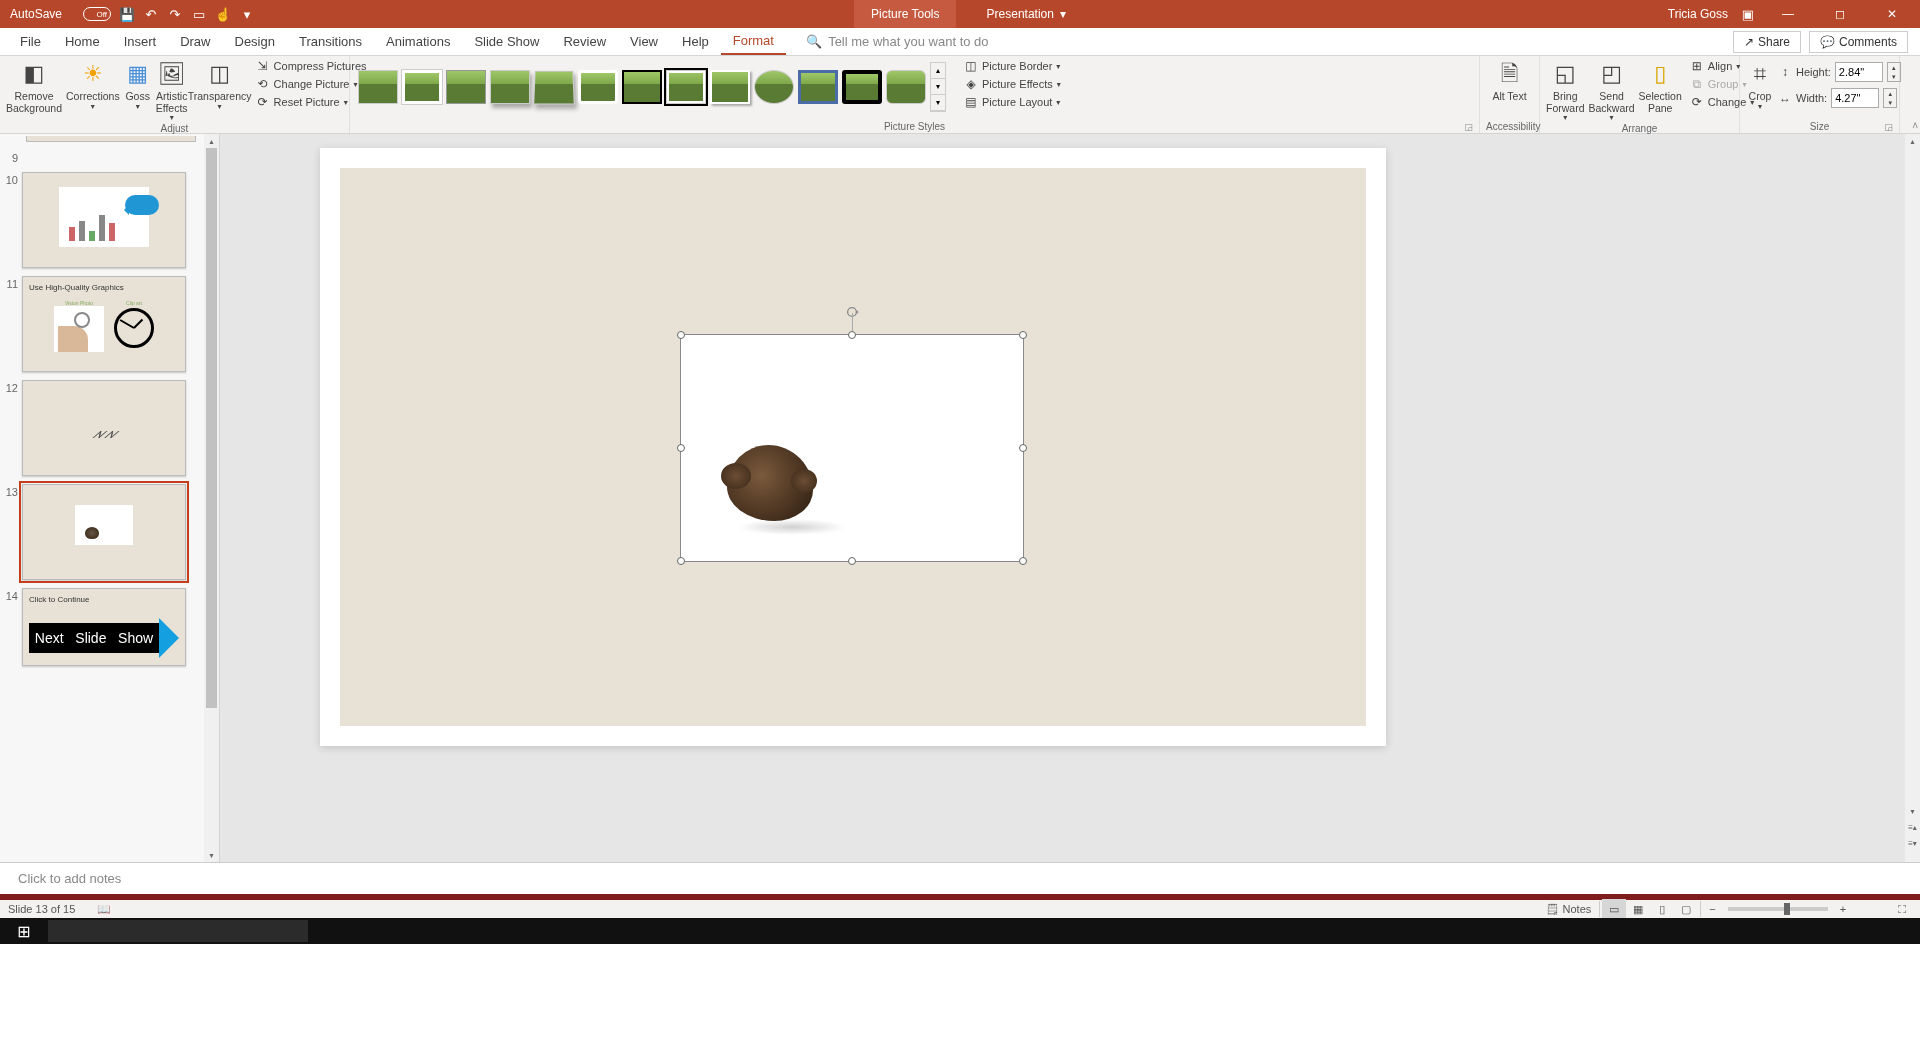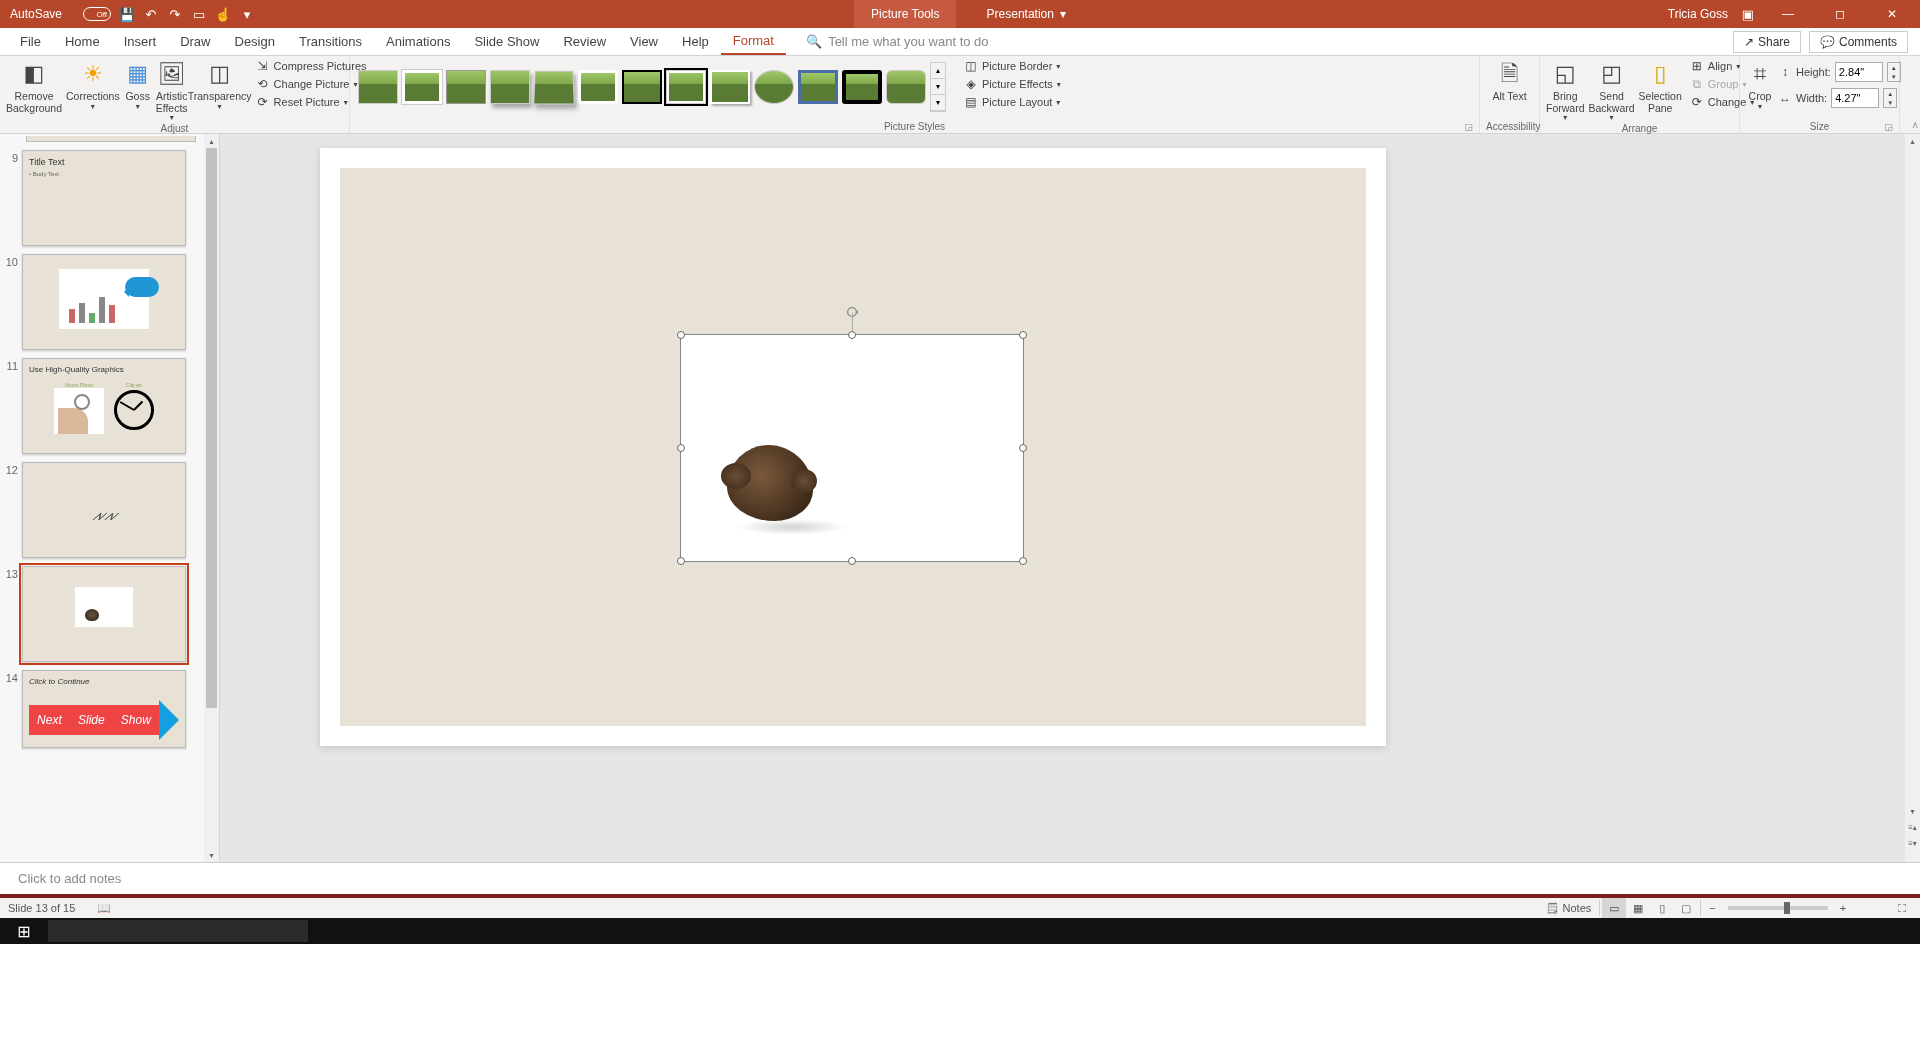--- a/index.html
+++ b/index.html
@@ -79,21 +79,21 @@
 .th11 .hand { position:absolute; bottom:0; left:4px; width:30px; height:26px; background:#d9b89a; border-radius: 0 14px 0 0; }
 .th11 .lens { position:absolute; top:6px; left:20px; width:16px; height:16px; border:2px solid #888; border-radius:50%; }
 .th11 .clock { width:40px; height:40px; border:3px solid #000; border-radius:50%; position:relative; margin-top:2px; }
 .th11 .clock::before { content:''; position:absolute; left:50%; top:50%; width:2px; height:12px; background:#000; transform-origin:bottom; transform:translate(-50%,-100%) rotate(45deg); }
 .th11 .clock::after { content:''; position:absolute; left:50%; top:50%; width:2px; height:16px; background:#000; transform-origin:bottom; transform:translate(-50%,-100%) rotate(-60deg); }
 .th12 .graphic { position:absolute; left:50%; top:55%; transform:translate(-50%,-50%); font-size:14px; font-style:italic; color:#555; letter-spacing:-2px; }
 .th13 .pic { width:58px; height:40px; background:#fff; margin: 14px auto 0; position:relative; }
 .th13 .cone { position:absolute; left:10px; bottom:6px; width:14px; height:12px; background:radial-gradient(#654,#321); border-radius:50% 50% 45% 45%; }
 .th14 .title { font-size:8px; color:#333; }
 .th14 .arrow-row { display:flex; align-items:center; margin-top:14px; }
-.th14 .arrow-body { flex:1; height:30px; background:#ef4444; display:flex; align-items:center; justify-content:space-around; color:#fff; font-size:12px; }
+.th14 .arrow-body { flex:1; height:30px; background:#000000; display:flex; align-items:center; justify-content:space-around; color:#fff; font-size:14px; }
 .th14 .arrow-head { width:0; height:0; border-top:20px solid transparent; border-bottom:20px solid transparent; border-left:20px solid #139fe0; }
 
 .canvas-wrap { flex:1; position:relative; overflow:hidden; }
 .canvas-scroll-v { position:absolute; right:0; top:0; width:15px; height:100%; background:#f0f0f0; }
 .canvas-scroll-v .btn { height:14px; display:flex; align-items:center; justify-content:center; font-size:8px; color:#666; cursor:pointer; }
 .canvas-slide-bg { position:absolute; left:100px; top:14px; width:1066px; height:598px; background:#fff; box-shadow:0 2px 8px rgba(0,0,0,0.15); }
 .slide-canvas { position:absolute; left:20px; top:20px; right:20px; bottom:20px; background:#e8e2d6; }
 .selected-pic { position:absolute; left:340px; top:166px; width:344px; height:228px; background:#fff; border:1px solid #888; }
 .sel-handle { position:absolute; width:8px; height:8px; background:#fff; border:1px solid #666; border-radius:50%; }
 .rot-handle { position:absolute; left:50%; top:-30px; transform:translateX(-50%); width:14px; height:14px; }
@@ -102,21 +102,21 @@
 .pinecone .body { position:absolute; inset:0; background:radial-gradient(circle at 40% 40%, #7a5a3c, #4a3320 60%, #2a1c10); border-radius: 48% 52% 45% 55% / 55% 60% 40% 45%; }
 .pinecone .body::before, .pinecone .body::after { content:''; position:absolute; background:radial-gradient(#6b4d34,#3a2818); border-radius:50%; }
 .pinecone .body::before { width:30px; height:26px; left:-6px; top:18px; }
 .pinecone .body::after { width:26px; height:24px; right:-4px; top:24px; }
 .pinecone .shadow { position:absolute; left:10px; bottom:-14px; width:110px; height:16px; background:radial-gradient(ellipse, rgba(0,0,0,0.18), transparent 70%); }
 
 
 .notes-area { height: 32px; background:#fff; border-top:1px solid #ccc; display:flex; align-items:center; padding-left:18px; color:#888; font-size:13px; }
 
 
-.status-bar { height: 24px; background:#f3f2f1; border-top:4px solid #7f1d1d; display:flex; align-items:center; font-size:11px; color:#555; padding: 0 8px; }
+.status-bar { height: 24px; background:#f3f2f1; border-top:6px solid #7f1d1d; display:flex; align-items:center; font-size:11px; color:#555; padding: 0 8px; }
 .status-bar .spacer { flex:1; }
 .status-btn { padding:0 6px; cursor:pointer; display:flex; align-items:center; gap:3px; height:24px; }
 .status-sep { width:1px; height:16px; background:#ccc; margin:0 2px; }
 .view-btn { width:24px; height:20px; display:flex; align-items:center; justify-content:center; cursor:pointer; }
 .view-btn.active { background:#d6d6d6; }
 .zoom-slider { width:100px; height:4px; background:#ccc; position:relative; margin:0 6px; }
 .zoom-slider .handle { position:absolute; top:-4px; width:6px; height:12px; background:#666; }
 
 
 .taskbar { height: 26px; background:#111; position:relative; }
@@ -360,24 +360,20 @@
 </div>
 
 <div class="work-area">
   <div class="thumb-panel-wrap">
     <div class="thumb-panel">
 
       <div style="height:6px;border:1px solid #bbb;border-top:none;margin-left:22px;margin-right:4px;background:#e8e2d6;"></div>
 
       <div class="slide-item" style="margin-top:8px;">
         <div class="slide-num">9</div>
-        <div class="slide-thumb th9">
-          <div class="title">Title Text</div>
-          <div class="body">• Body Text</div>
-        </div>
       </div>
 
       <div class="slide-item">
         <div class="slide-num">10</div>
 
         <div class="slide-thumb th10">
           <div class="chart-box">
             <div class="bars">
                 <div style="height:14px;background:#c66;"></div>
                 <div style="height:20px;"></div>
@@ -421,21 +417,21 @@
         <div class="slide-num">13</div>
         <div class="slide-thumb th13">
           <div class="pic">
               <div class="cone"></div>
             </div>
         </div>
       </div>
 
       <div class="slide-item" style="margin-bottom:0;">
         <div class="slide-num">14</div>
-        <div class="slide-thumb th14" style="height:78px;font-style:italic;">
+        <div class="slide-thumb th14" style="height:78px;">
           <div class="title">Click to Continue</div>
           <div class="arrow-row">
             <div class="arrow-body">
               <span>Next</span>
               <span>Slide</span>
               <span>Show</span>
             </div>
             <div class="arrow-head"></div>
           </div>
         </div>

